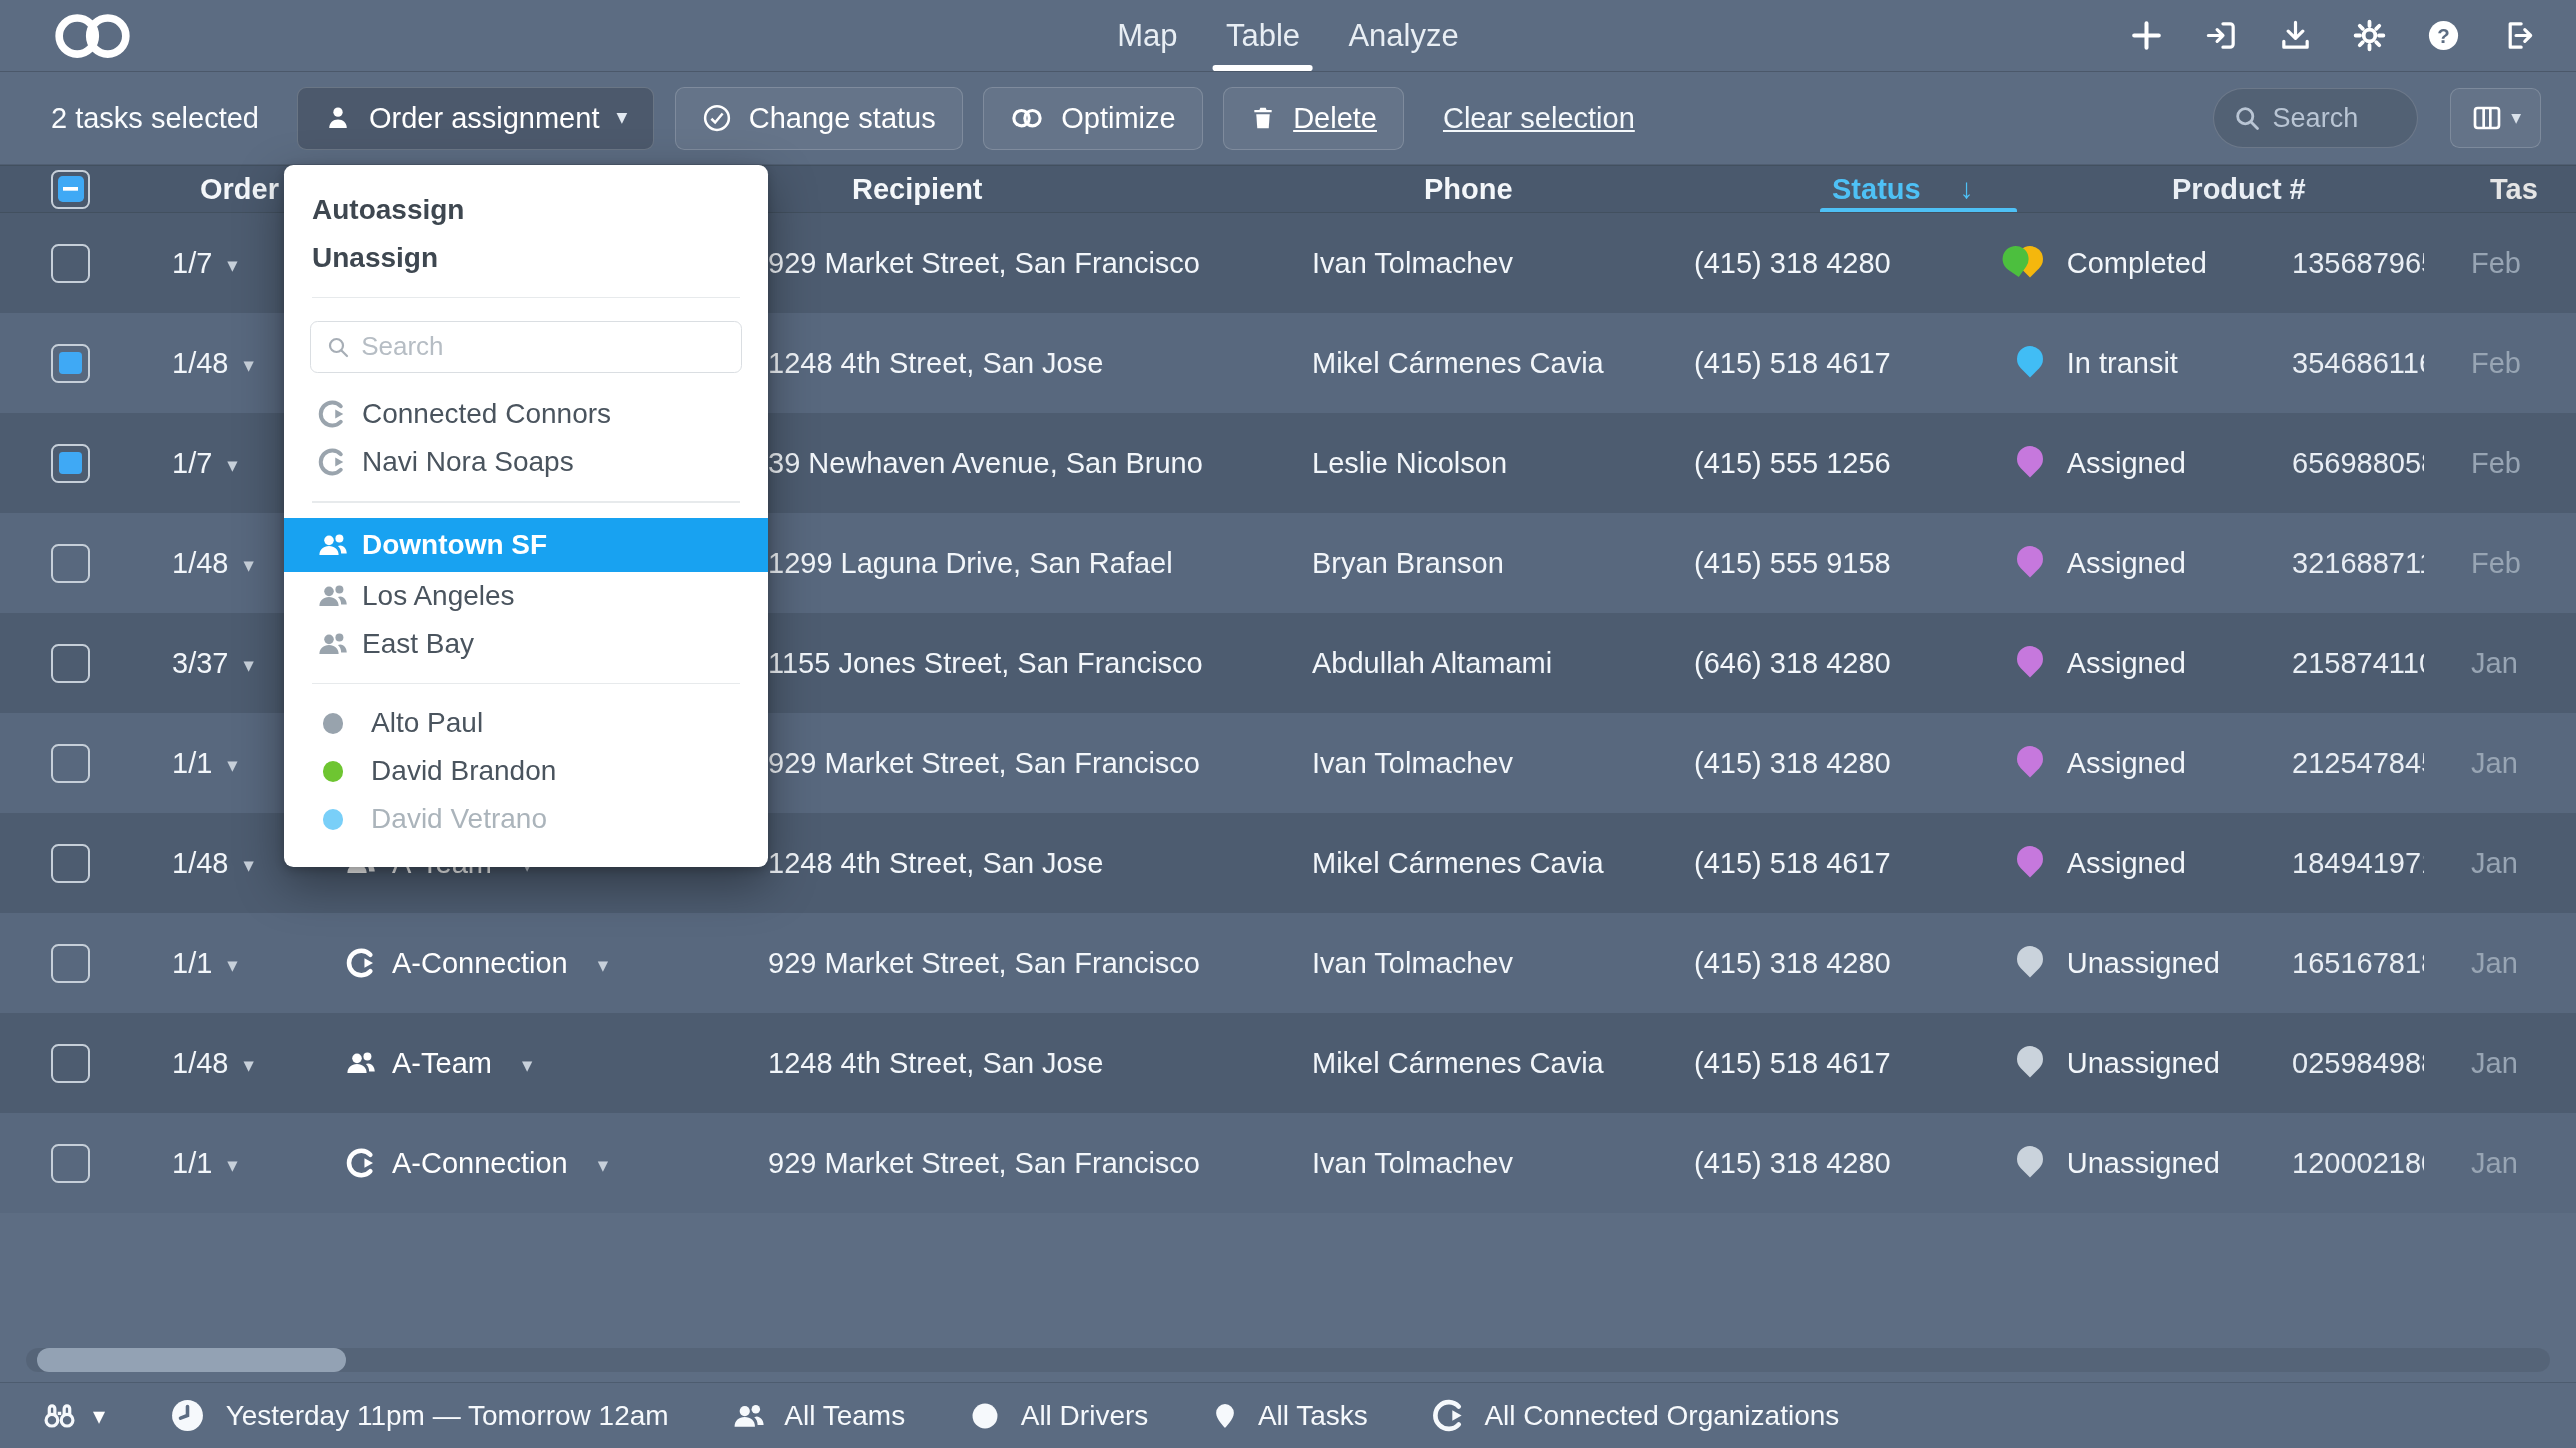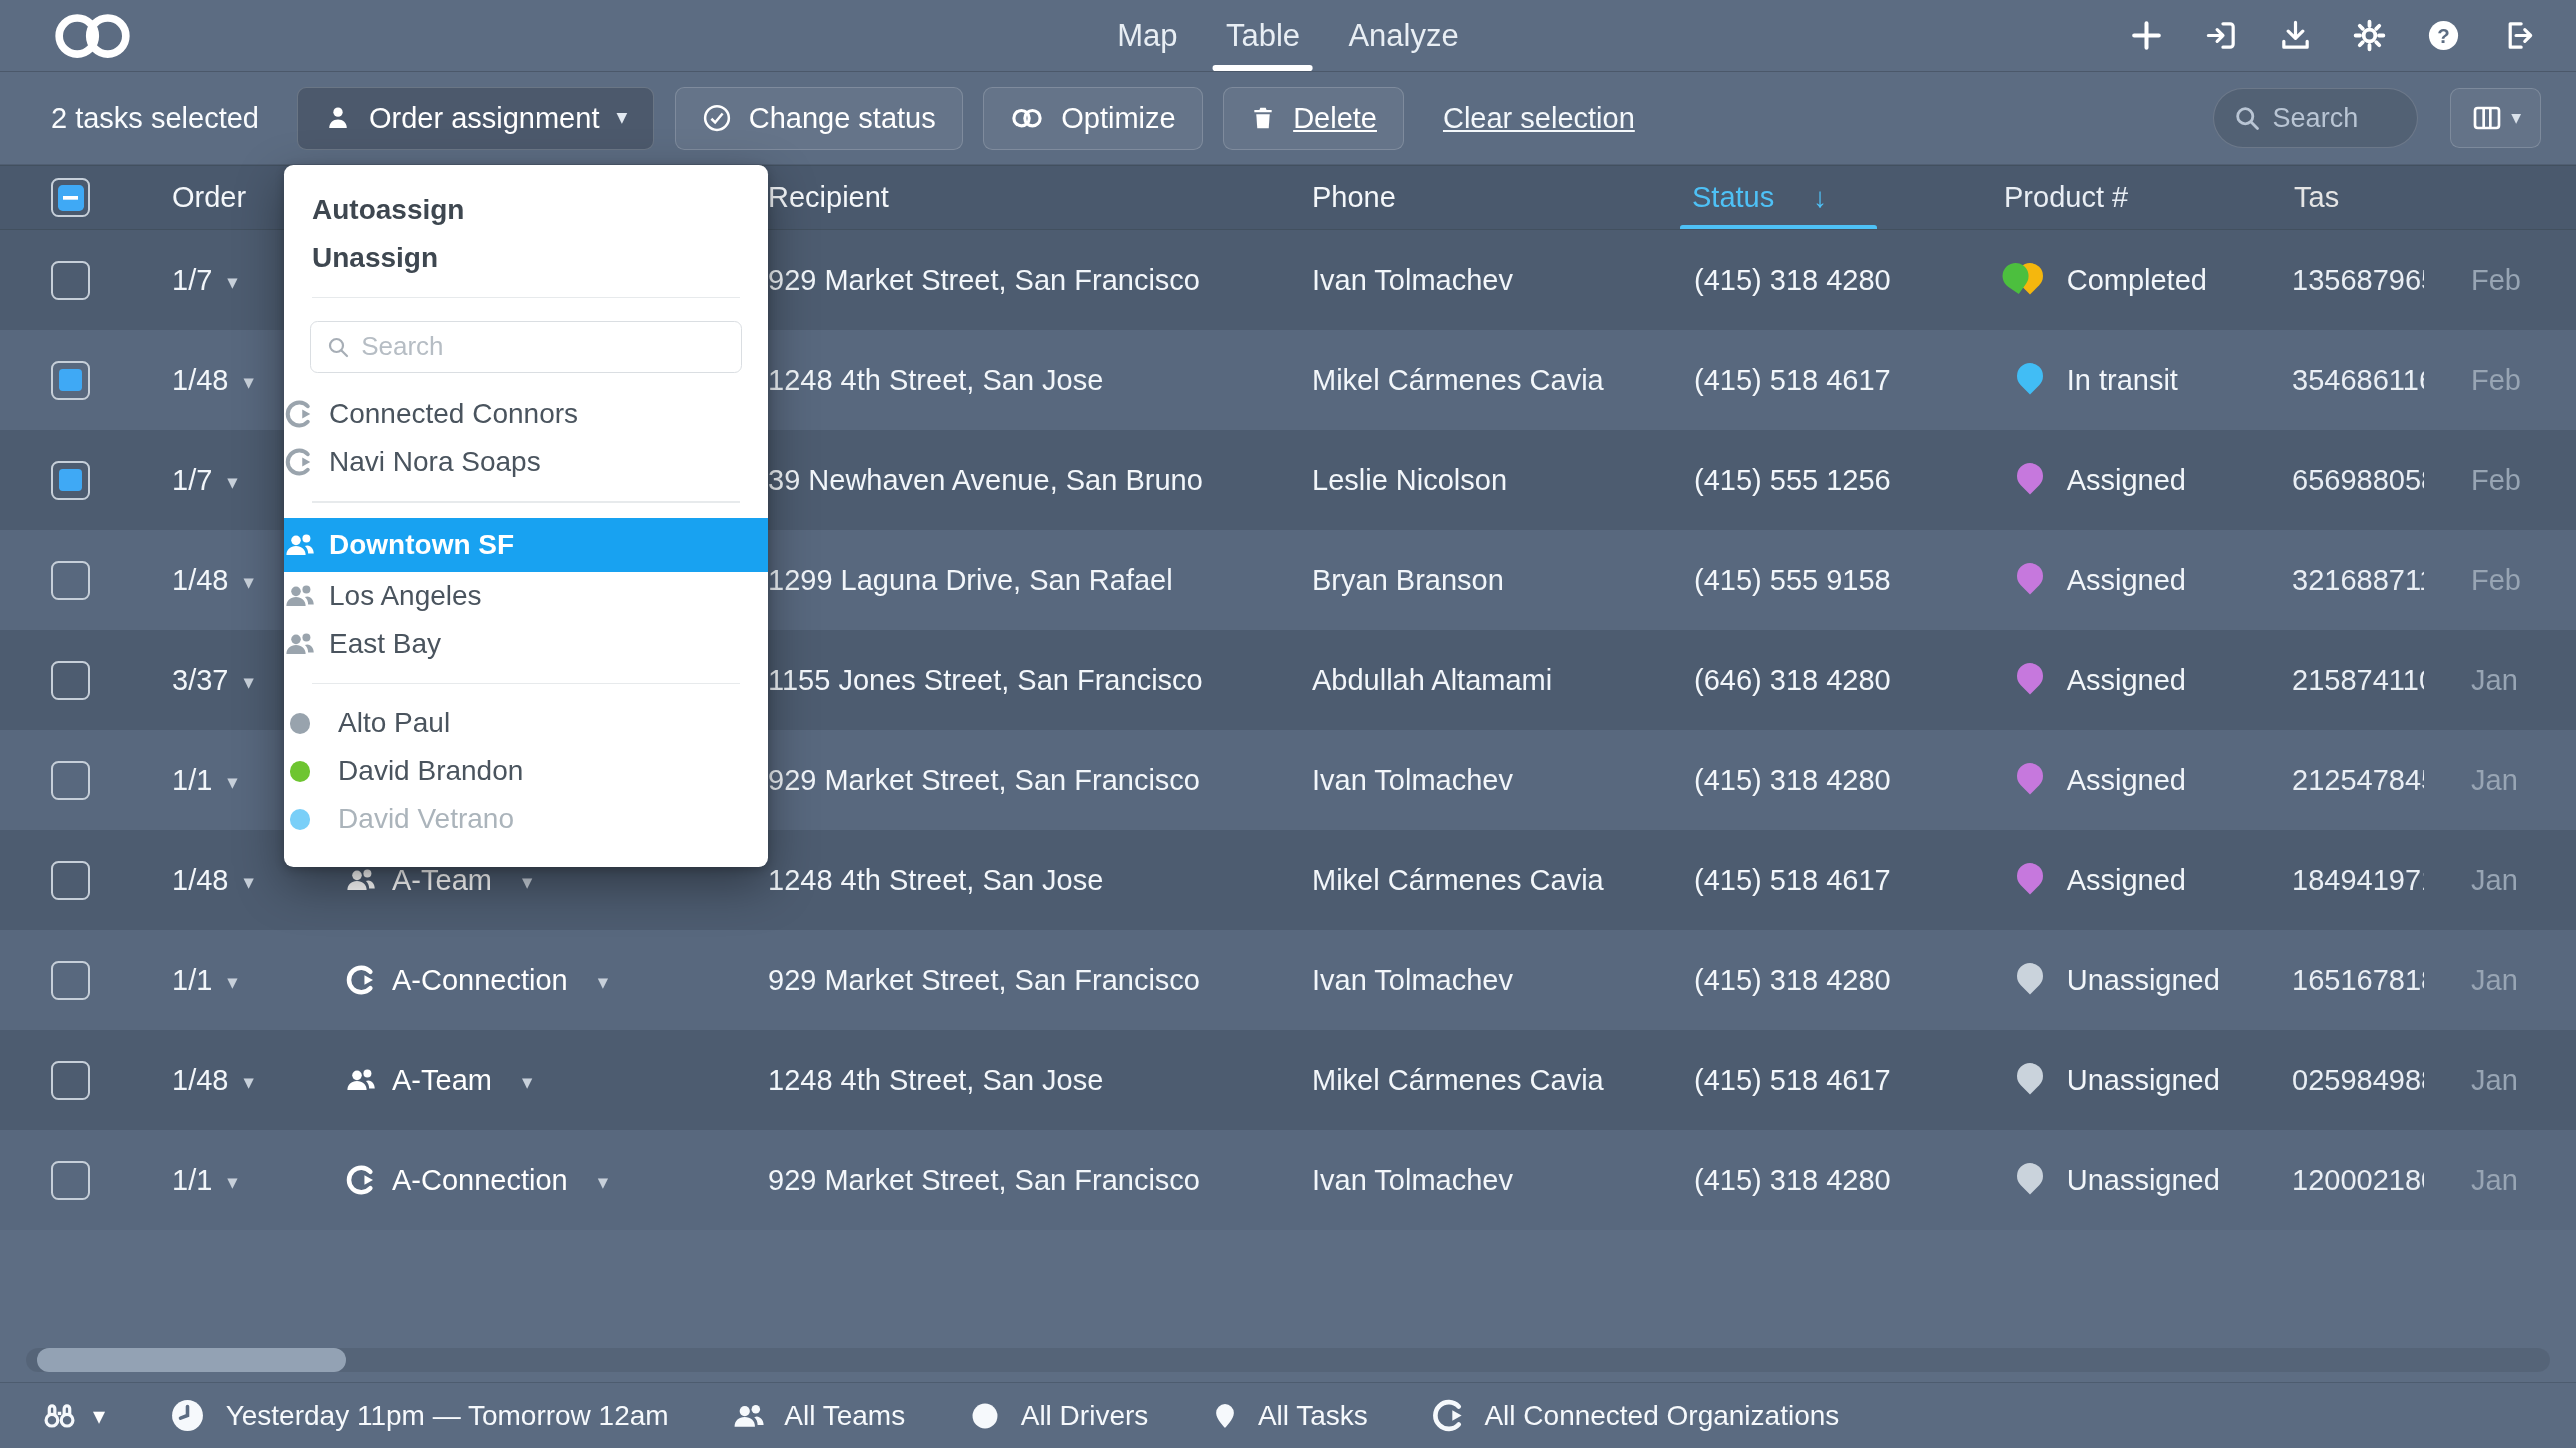--- a/index.html
+++ b/index.html
@@ -32,21 +32,21 @@
   .clear-link{margin-left:39px;font-size:29px;color:#F4F8FB;text-decoration:underline;cursor:pointer;white-space:nowrap;}
   .toolbar-right{margin-left:auto;display:flex;align-items:center;gap:32px;margin-right:35px;}
   .search-pill{width:205px;height:60px;border-radius:30px;background:rgba(0,0,0,.10);border:1.9px solid rgba(255,255,255,.15);display:flex;align-items:center;padding:0 18.6px;gap:12px;color:#B9C5D4;}
   .search-pill input{flex:1;min-width:0;background:transparent;border:none;outline:none;font-size:27px;color:#E7EDF4;font-family:inherit;}
   .search-pill input::placeholder{color:#B9C5D4;}
   .cols-btn{width:91px;height:60px;border-radius:9.3px;border:1.9px solid rgba(255,255,255,.17);background:rgba(255,255,255,.05);display:flex;align-items:center;justify-content:center;gap:7.4px;color:#fff;cursor:pointer;}
   .cols-btn .caret{font-size:19.5px;color:#D9E1EA;}
 
   
   .grid{display:grid;grid-template-columns:121px 168px 423px 544px 382px 321px 288px 177px 1fr;align-items:center;}
-  .thead{height:65px;background:var(--head);border-top:1.9px solid var(--line);border-bottom:1.9px solid var(--line);font-weight:normal;font-size:29px;color:#F4F7FA;}
+  .thead{height:48px;background:var(--head);border-top:1.9px solid var(--line);border-bottom:1.9px solid var(--line);font-weight:bold;font-size:29px;color:#F4F7FA;gap:28px;}
   .trow{height:100px;font-size:29px;}
   .trow:nth-child(odd){background:var(--row-dark);}
   .trow:nth-child(even){background:var(--row-light);}
   .cell{display:flex;align-items:center;overflow:hidden;white-space:nowrap;}
   .c-check{padding-left:51px;}
   .c-order{padding-left:51px;}
   .c-assign{padding-left:56px;gap:15px;color:#fff;}
   .c-dest,.c-recip,.c-phone{padding-left:56px;}
   .c-status{padding-left:54px;position:relative;height:100%;}
   .c-prod{padding-left:45px;color:#E9EEF4;}
@@ -66,21 +66,21 @@
   .pin{width:26px;height:26px;border-radius:50% 50% 50% 0;transform:rotate(-45deg);flex:none;margin:0 24px 7.4px 3.7px;position:relative;}
   .pin.assigned{background:#C678DD;}
   .pin.in-transit{background:#41BDF5;}
   .pin.unassigned{background:#CAD3DC;}
   .pin.completed{background:#F5B70D;}
   .pin.completed::before{content:"";position:absolute;inset:0;border-radius:inherit;background:#4CBF3E;transform:translate(-10.2px,-10.2px) rotate(-10deg);z-index:-1;}
 
   
   .dropdown{position:absolute;left:284px;top:165px;width:484px;background:#fff;border-radius:9.3px;z-index:40;
     box-shadow:0 17px 48px rgba(0,0,0,.38),0 2.8px 9.3px rgba(0,0,0,.2);padding:20.5px 0 24px;}
-  .dd-item{height:48px;display:flex;align-items:center;font-size:28px;color:#4A545E;cursor:pointer;}
+  .dd-item{height:48px;display:flex;align-items:center;padding-left:33px;font-size:28px;color:#4A545E;cursor:pointer;}
   .dd-item.plain{padding-left:28px;font-weight:bold;color:#3E4750;}
   .dd-item .ic{width:45px;display:flex;align-items:center;color:#9AA4AD;flex:none;}
   .dd-item.selected{height:54px;background:var(--accent);}
   .dd-item.selected .dd-label{color:#fff;font-weight:bold;}
   .dd-item.selected .ic{color:#fff;}
   .dd-item.muted .dd-label{color:#ABB4BB;}
   .dd-sep{height:1.9px;background:#E7EAEC;margin:15px 28px;}
   .dd-search{margin:22.3px 26px 17px;height:52px;border:1.9px solid #DADEE2;border-radius:7.4px;display:flex;align-items:center;padding:0 15px;gap:11.2px;color:#A7AEB6;}
   .dd-search input{flex:1;min-width:0;border:none;outline:none;font-size:26px;color:#6B7480;font-family:inherit;background:transparent;}
   .dd-search input::placeholder{color:#B6BDC4;}

